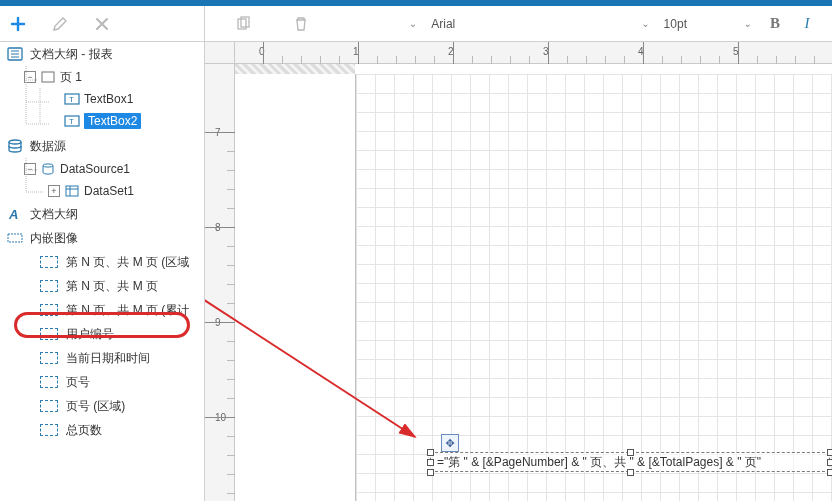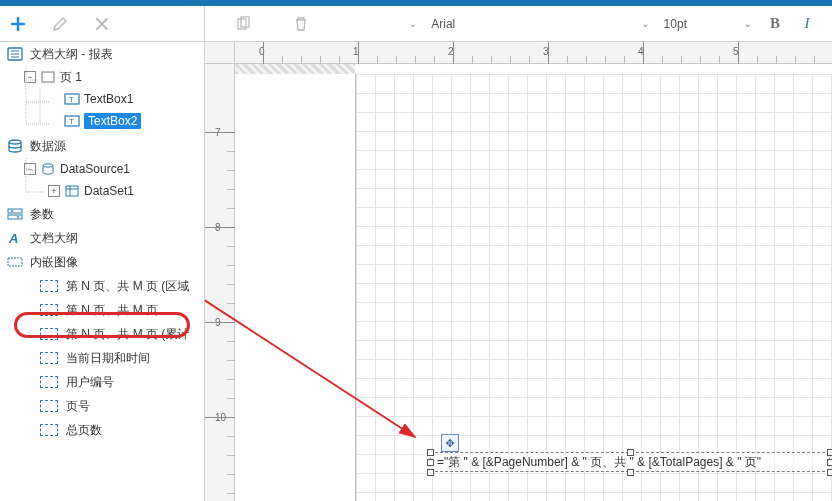--- a/index.html
+++ b/index.html
@@ -191,31 +191,20 @@
         <span class="node-label">DataSet1</span>
       </div>
       <svg class="tree-lines" width="205" height="48">
         <path d="M26 0 V34 M26 12 H38 M26 34 H44" stroke="#bbb" stroke-width="1" stroke-dasharray="1,1" fill="none"></path>
       </svg>
     </div>
 
     <div class="section-hdr clickable">
       <span class="ic">
         <svg width="16" height="14" viewBox="0 0 16 14">
-            <rect x="1" y="2" width="14" height="4" fill="none" stroke="#2a7ab0"></rect>
-            <rect x="1" y="8" width="14" height="4" fill="none" stroke="#2a7ab0"></rect>
-            <circle cx="5" cy="4" r="1" fill="#2a7ab0"></circle>
-            <circle cx="11" cy="10" r="1" fill="#2a7ab0"></circle>
-          </svg>
-      </span>
-      <span>参数</span>
-    </div>
-    <div class="section-hdr clickable">
-      <span class="ic">
-        <svg width="16" height="14" viewBox="0 0 16 14">
             <text x="2" y="12" font-size="13" font-style="italic" font-weight="bold" fill="#2a7ab0">A</text>
           </svg>
       </span>
       <span>文档大纲</span>
     </div>
     <div class="section-hdr clickable">
       <span class="ic">
         <svg width="16" height="14" viewBox="0 0 16 14">
             <rect x="1" y="3" width="14" height="8" fill="none" stroke="#2a7ab0" stroke-dasharray="2,1"></rect>
           </svg>
@@ -231,29 +220,33 @@
       <div class="list-item">
           <span class="pill"></span>
           <span>第 N 页、共 M 页</span>
         </div>
       <div class="list-item">
           <span class="pill"></span>
           <span>第 N 页、共 M 页 (累计</span>
         </div>
       <div class="list-item">
           <span class="pill"></span>
+          <span>用户编号</span>
+        </div>
+      <div class="list-item">
+          <span class="pill"></span>
           <span>当前日期和时间</span>
         </div>
       <div class="list-item">
           <span class="pill"></span>
-          <span>用户编号</span>
-        </div>
-      <div class="list-item">
-          <span class="pill"></span>
           <span>页号</span>
+        </div>
+      <div class="list-item">
+          <span class="pill"></span>
+          <span>页号 (区域)</span>
         </div>
       <div class="list-item">
           <span class="pill"></span>
           <span>总页数</span>
         </div>
     </div>
 
     <div class="highlight-oval" style="left:14px; top:270px; width:176px; height:26px;"></div>
   </div>
 

